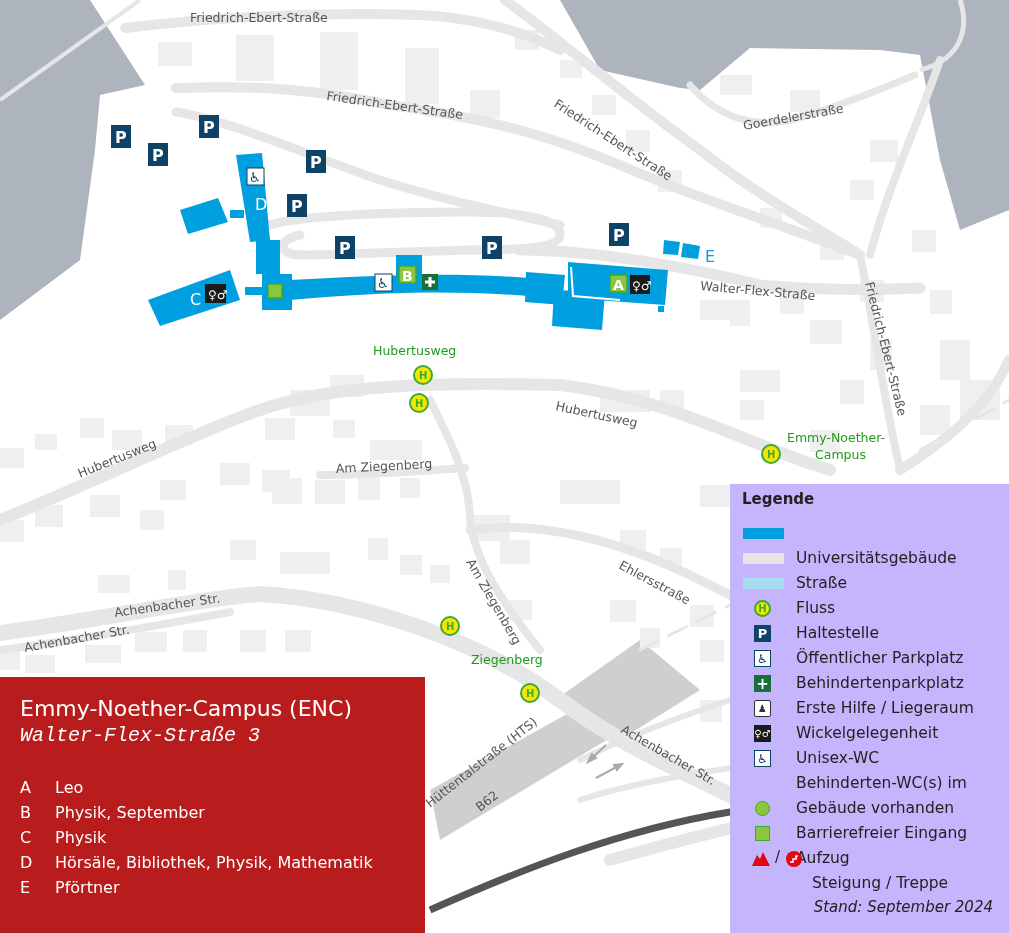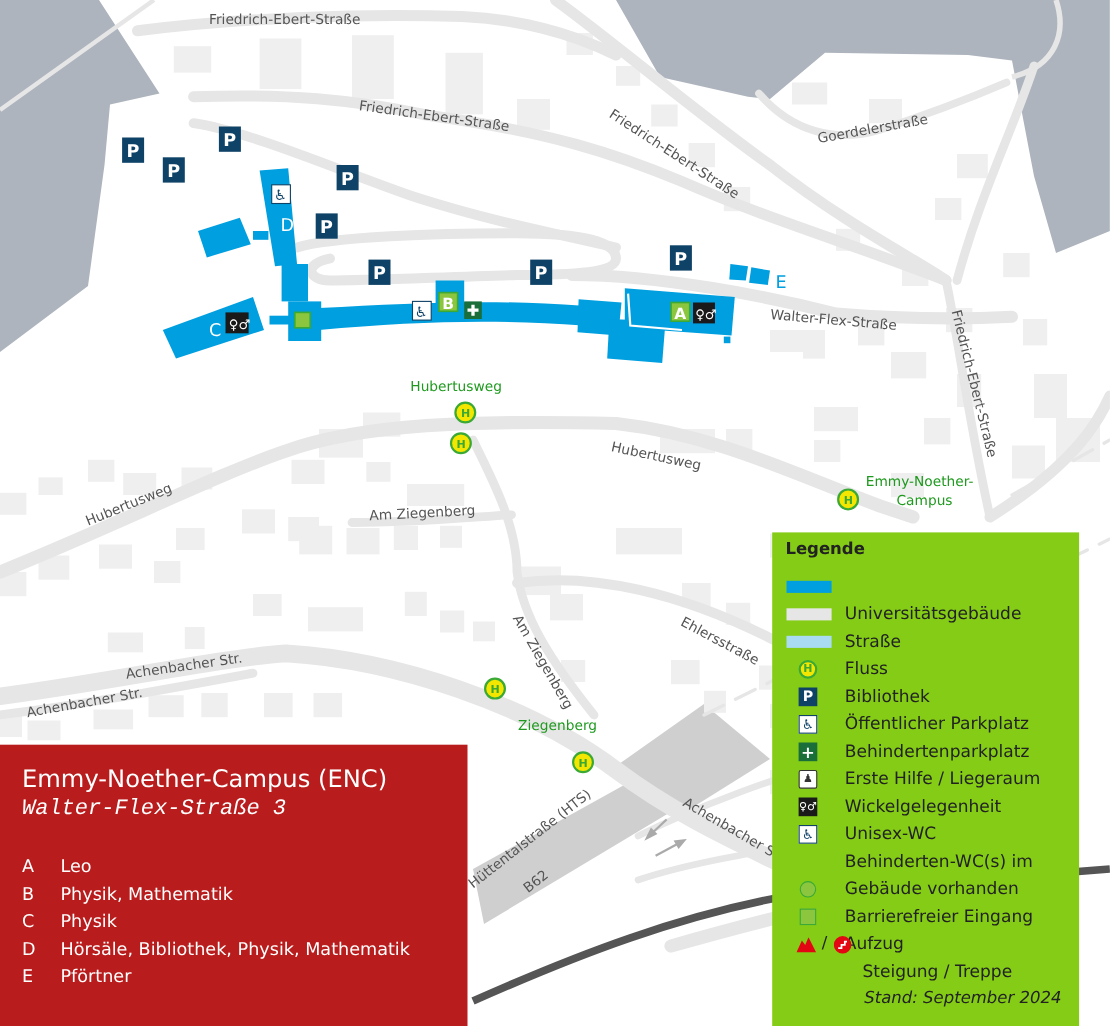--- a/index.html
+++ b/index.html
@@ -12,21 +12,21 @@
 
   
   #info{position:absolute;left:0;top:677px;width:425px;height:320px;background:#b91c1c;color:#fff;box-sizing:border-box;padding:18px 0 12px 20px;}
   #info .title{font-size:22px;line-height:28px;white-space:nowrap;}
   #info .subtitle{font-size:20px;line-height:26px;font-style:italic;font-family:Liberation Mono, monospace;}
   #info ul{list-style:none;margin:26px 0 0 0;padding:0;}
   #info li{font-size:16px;line-height:25px;display:flex;}
   #info li .k{width:35px;flex:none;}
 
   
-  #legend{position:absolute;left:702px;top:484px;width:279px;height:449px;background:#84cc16;color:#222;}
+  #legend{position:absolute;left:730px;top:484px;width:279px;height:449px;background:#c4b5fd;color:#222;}
   #legend .lhead{position:absolute;left:12px;top:6px;font-size:15px;font-weight:bold;}
   #legend .row{position:absolute;left:0;display:flex;align-items:center;height:25px;}
   #legend .sym{width:66px;flex:none;position:relative;height:25px;}
   #legend .lbl{font-size:15.5px;white-space:nowrap;margin-top:48px;}
   #legend .stand{position:absolute;right:16px;top:414px;font-size:15px;font-style:italic;}
 
   .swatch{position:absolute;left:13px;top:7px;width:41px;height:11px;}
   .icon-box{position:absolute;left:24px;top:4px;width:17px;height:17px;display:flex;align-items:center;justify-content:center;box-sizing:border-box;font-weight:bold;font-size:13px;color:#fff;}
 </style>
 </head>
@@ -306,21 +306,21 @@
 <div id="info">
   <div class="title">Emmy-Noether-Campus (ENC)</div>
   <div class="subtitle">Walter-Flex-Straße 3</div>
   <ul>
     <li>
         <span class="k">A</span>
         <span>Leo</span>
       </li>
     <li>
         <span class="k">B</span>
-        <span>Physik, Mathematik</span>
+        <span>Physik, September</span>
       </li>
     <li>
         <span class="k">C</span>
         <span>Physik</span>
       </li>
     <li>
         <span class="k">D</span>
         <span>Hörsäle, Bibliothek, Physik, Mathematik</span>
       </li>
     <li>
@@ -348,21 +348,21 @@
   <div class="row" style="top:87px">
     <div class="sym">
         <div class="swatch" style="background:#a9dcf2"></div>
       </div>
     <span class="lbl">Fluss</span>
   </div>
   <div class="row" style="top:112px">
     <div class="sym">
         <div class="icon-box" style="border-radius:50%;background:#f5e600;border:2px solid #3aa935;color:#3aa935;font-size:10px;">H</div>
       </div>
-    <span class="lbl">Bibliothek</span>
+    <span class="lbl">Haltestelle</span>
   </div>
   <div class="row" style="top:137px">
     <div class="sym">
         <div class="icon-box" style="background:#0e4266;">P</div>
       </div>
     <span class="lbl">Öffentlicher Parkplatz</span>
   </div>
   <div class="row" style="top:162px">
     <div class="sym">
         <div class="icon-box" style="background:#fff;border:1.5px solid #0e4266;color:#0e4266;font-size:12px;">♿</div>

